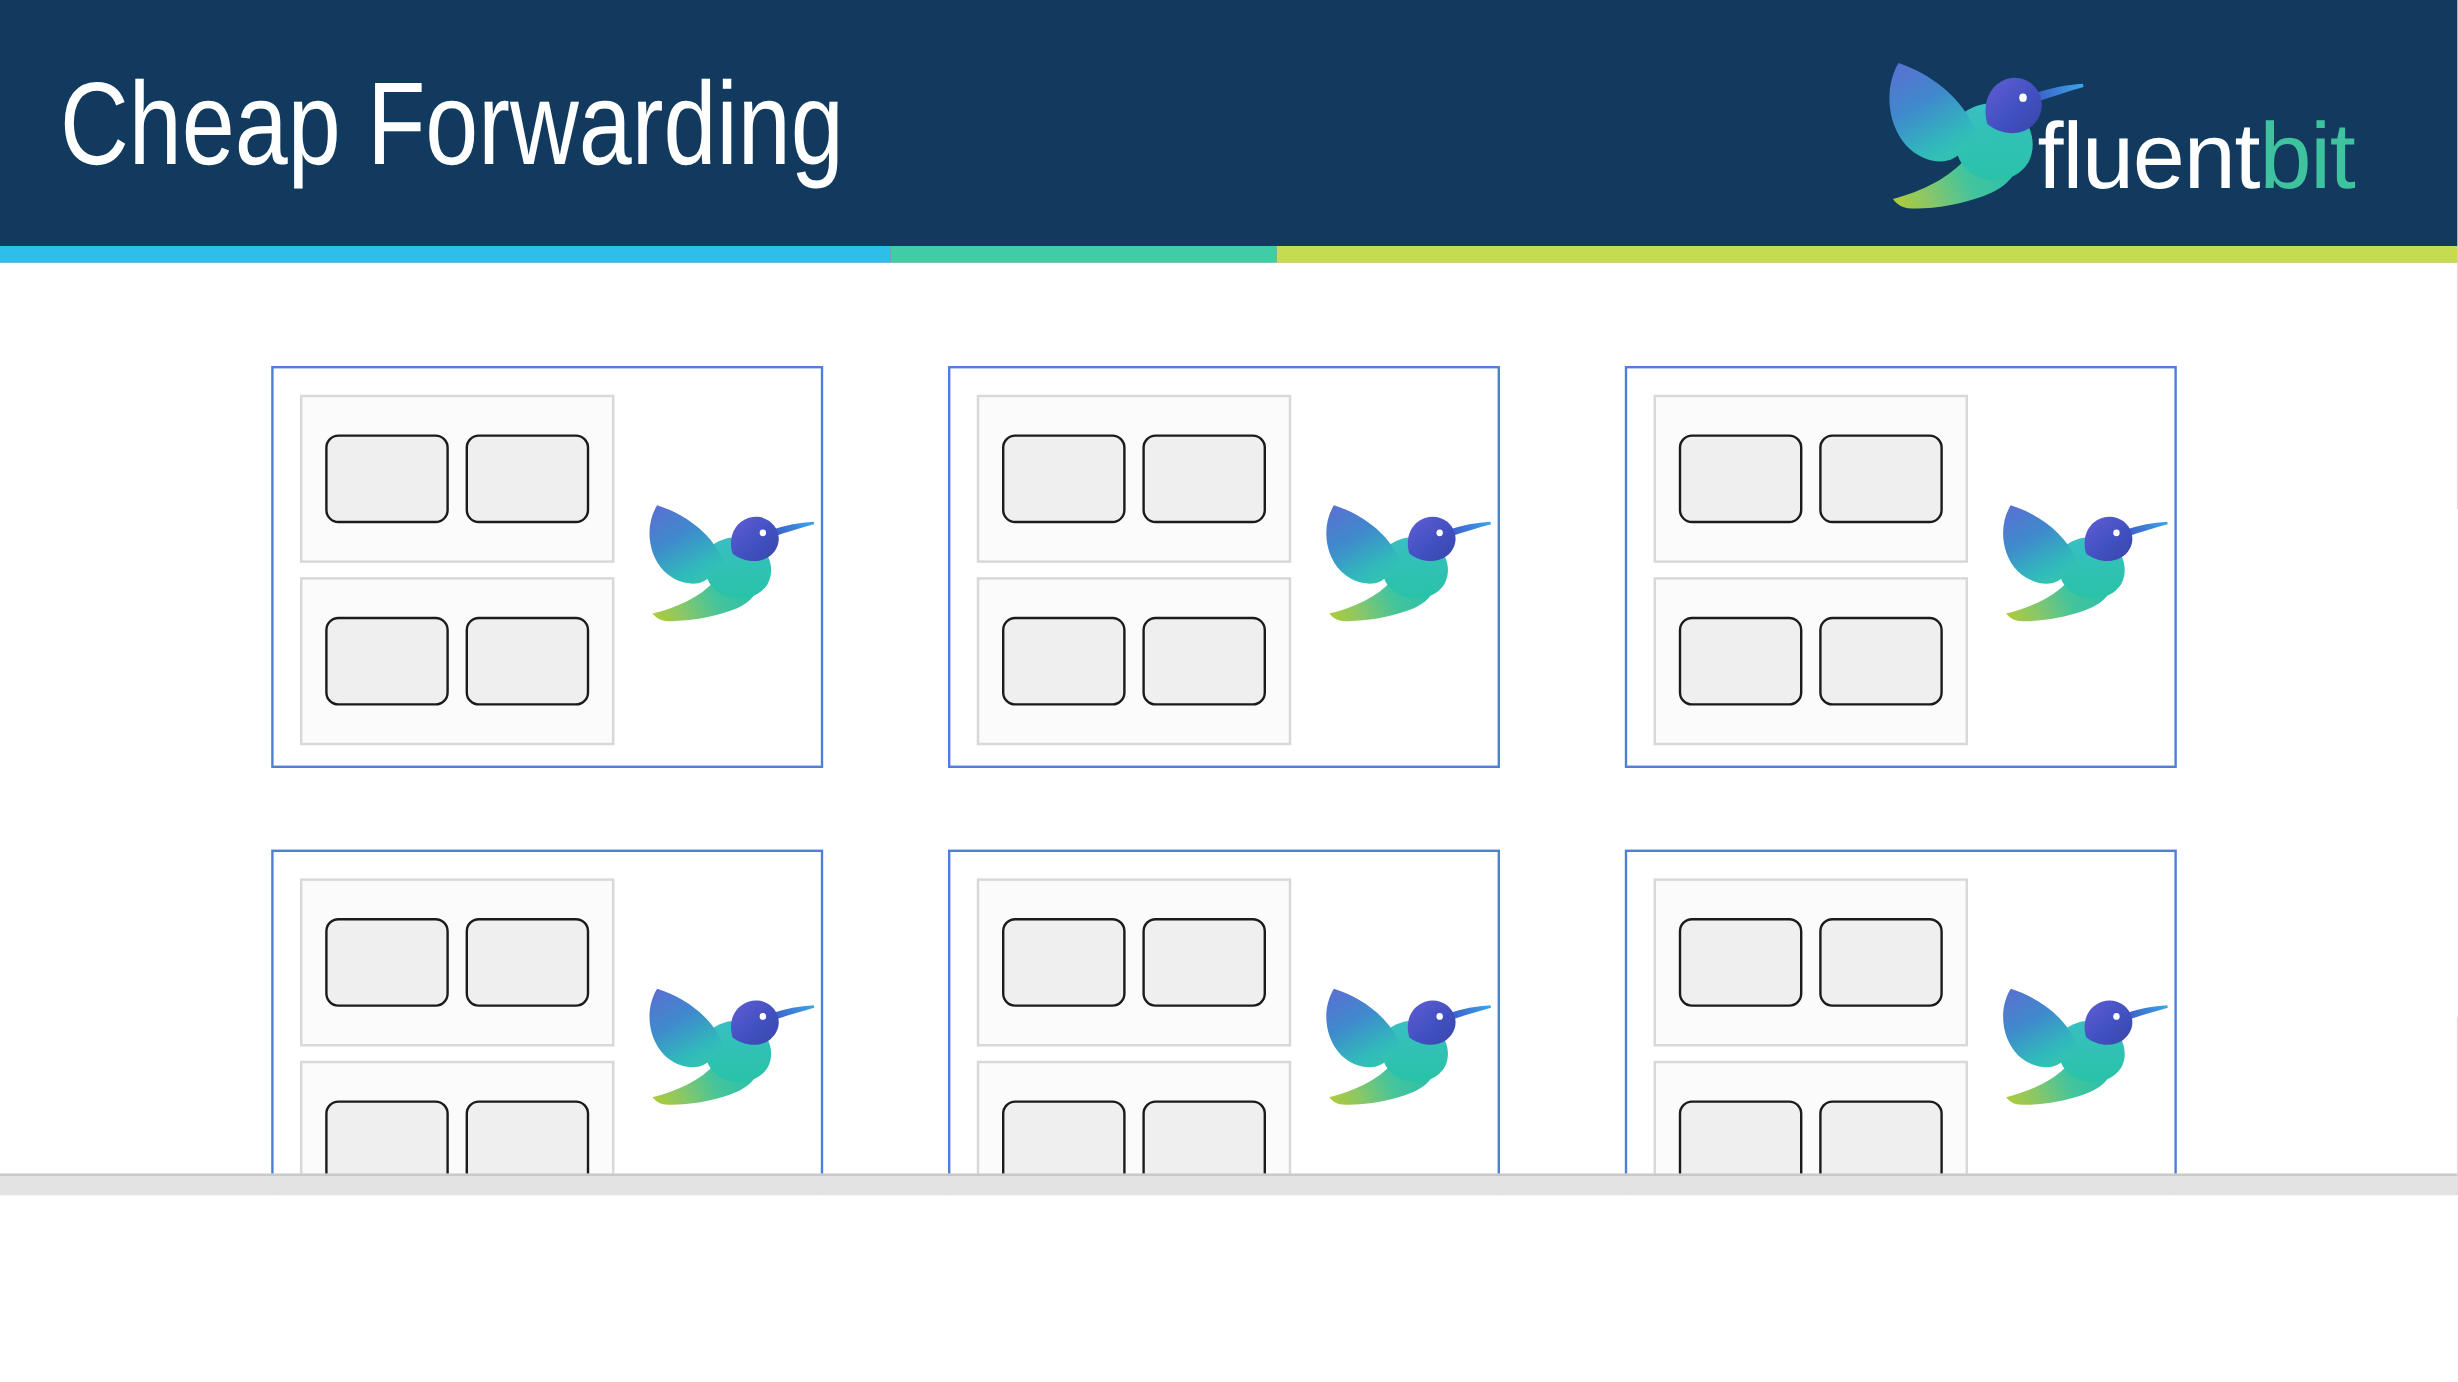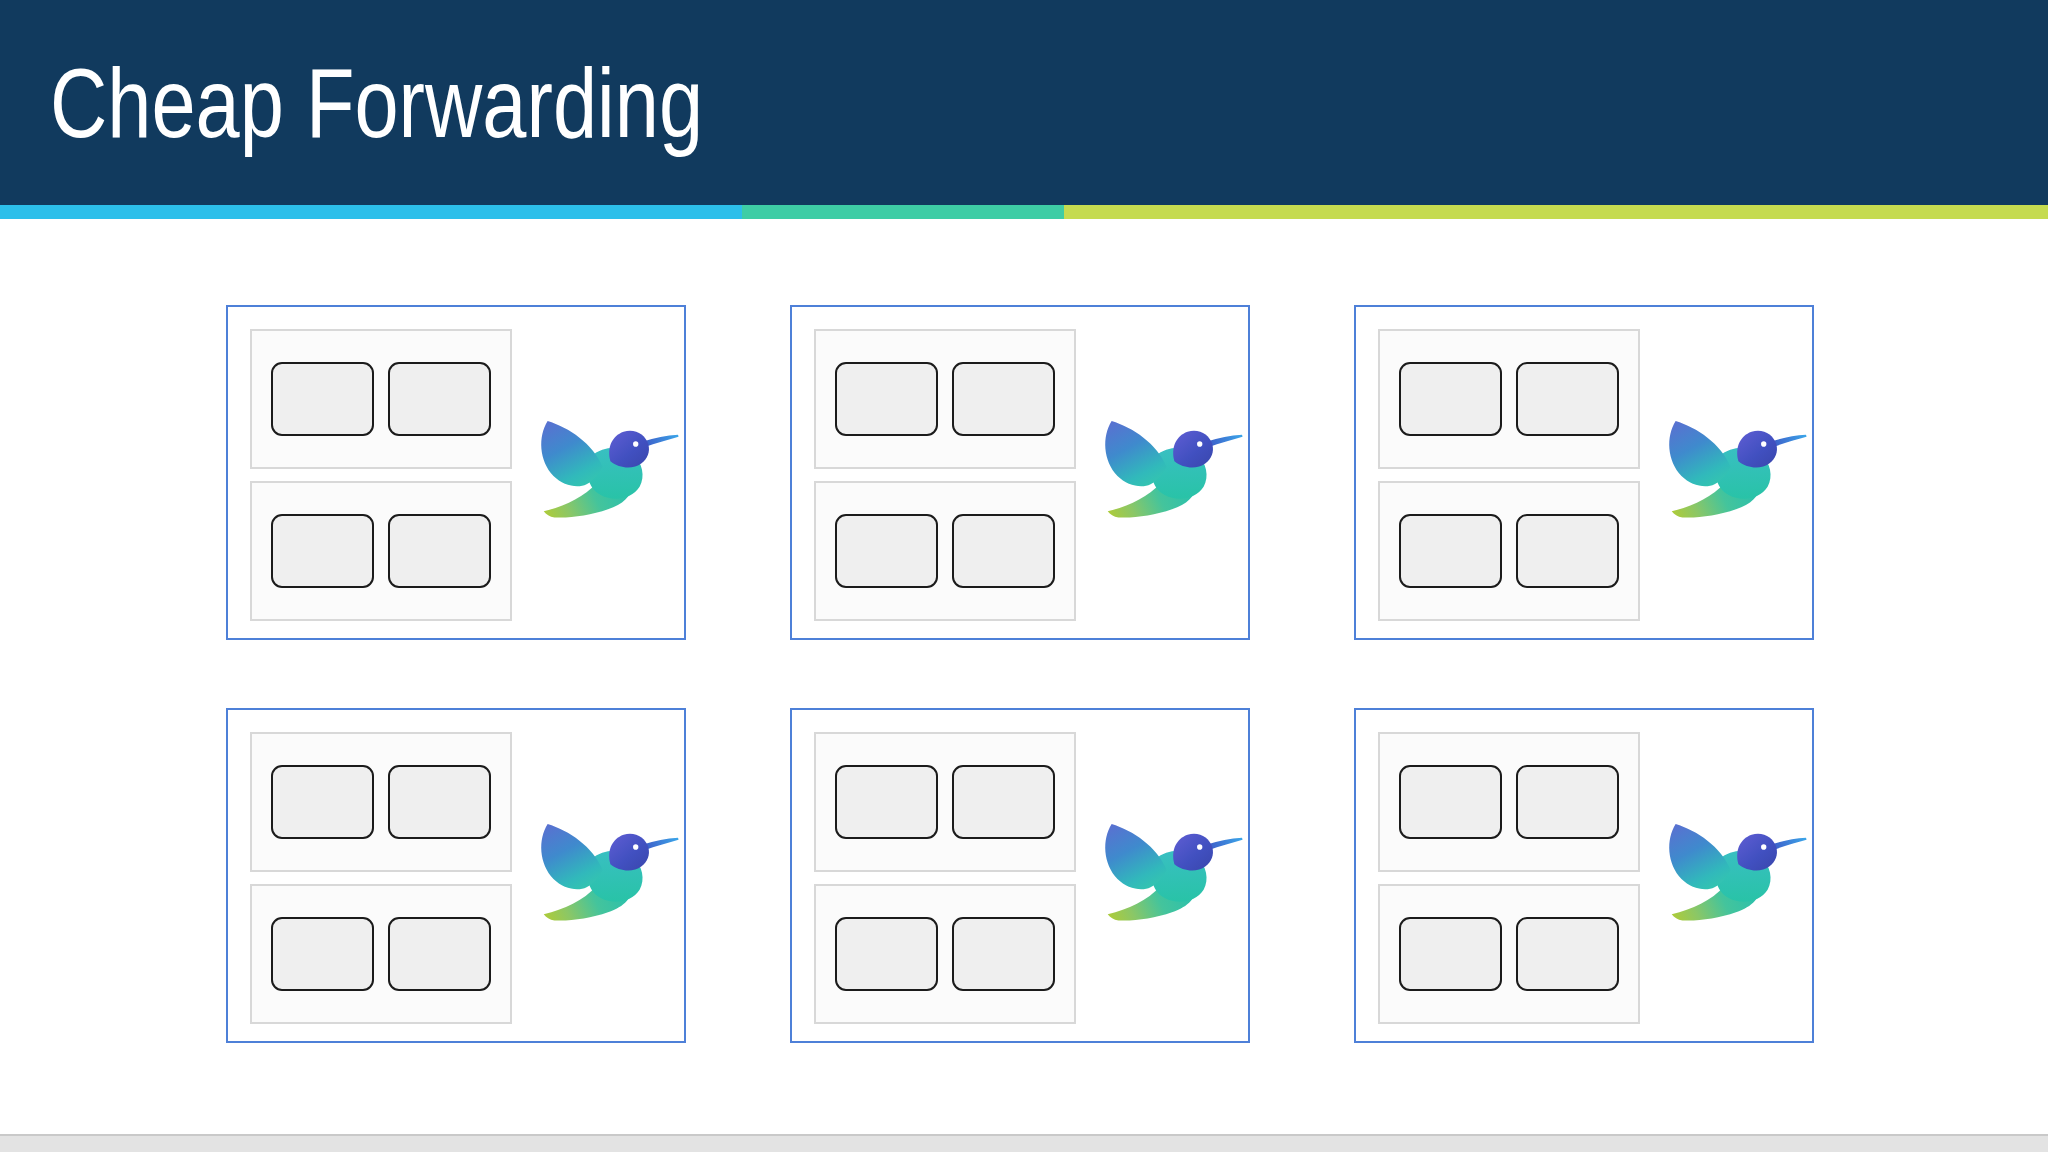--- a/index.html
+++ b/index.html
@@ -1,18 +1,18 @@
 <!DOCTYPE html>
 <html style="--header-bg: #113A5E; --title-color: #FFFFFF; --brand-right: #3EC39E; --node-border: #4E80D8; --group-border: #D8D8D8; --chip-fill: #EFEFEF; --chip-border: #1B1B1B; --footer-bg: #E3E3E3;"><head>
 <meta charset="utf-8">
 <style>
   html,body{margin:0;padding:0;background:#ffffff;}
   .slide{
     position:relative;
-    width:2048px;height:1152px;
+    width:2048px;height:996px;
     overflow:hidden;
     background:#ec4899;
     font-family:"Liberation Sans", sans-serif;
   }
   
   .header{
     position:absolute;left:0;top:0;width:2048px;height:205px;
     background:var(--header-bg,#113A5E);
   }
   .title{
@@ -114,20 +114,26 @@
       <path fill="url(#gHead)" d="M157,83 C149,57 160,33 184,25 C207,18 229,30 235,50 C239,64 233,78 221,87 C203,100 175,97 157,83 Z"></path>
       <circle cx="209" cy="49" r="5.5" fill="#ffffff"></circle>
     </g>
   </defs>
 </svg>
 
 <div class="slide">
 
   <header class="header">
     <h1 class="title">Cheap Forwarding</h1>
+    <div class="brand">
+      <svg class="brand-bird" viewBox="0 0 300 200" preserveAspectRatio="none">
+        <use href="#bird"></use>
+      </svg>
+      <div class="brand-text"><span class="brand-left">fluent</span><span class="brand-right">bit</span></div>
+    </div>
   </header>
 
   <div class="stripe">
       <div class="stripe-seg" style="width: 742px; background: rgb(44, 191, 234);"></div>
       <div class="stripe-seg" style="width: 322px; background: rgb(62, 205, 165);"></div>
       <div class="stripe-seg" style="width: 984px; background: rgb(197, 219, 80);"></div>
     </div>
 
   <main class="canvas">
     <div id="node-grid" class="node-grid">

